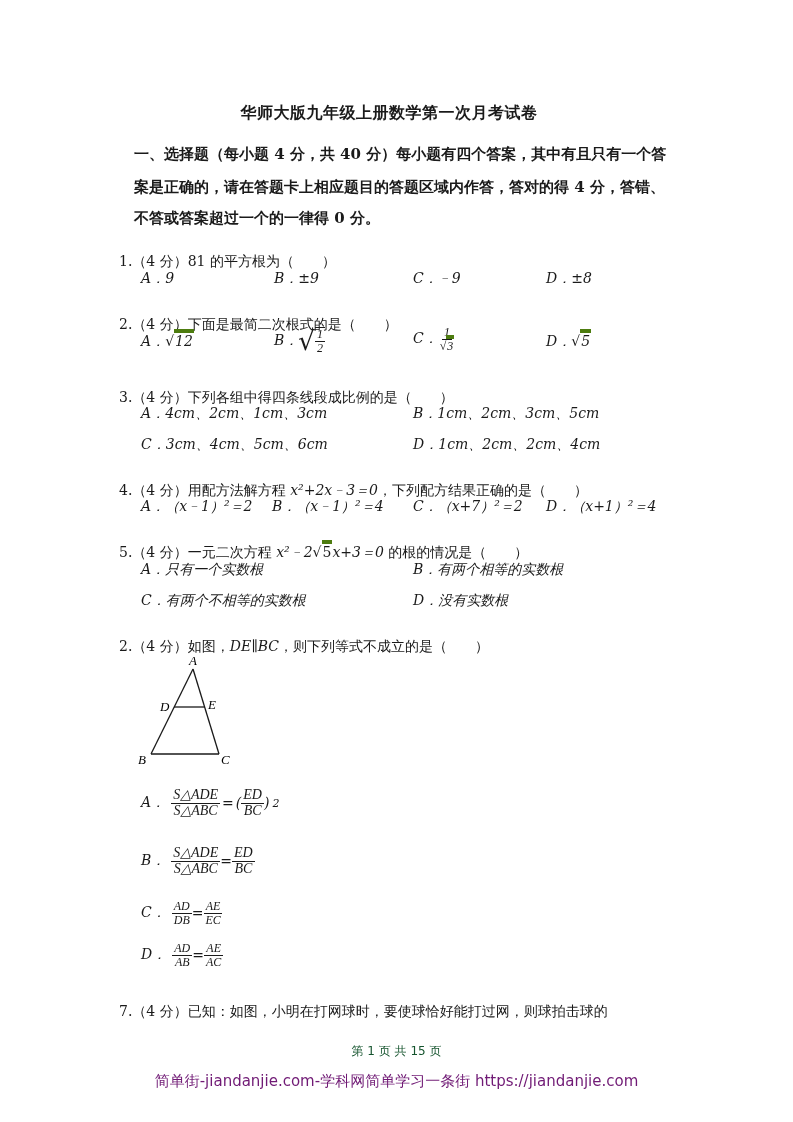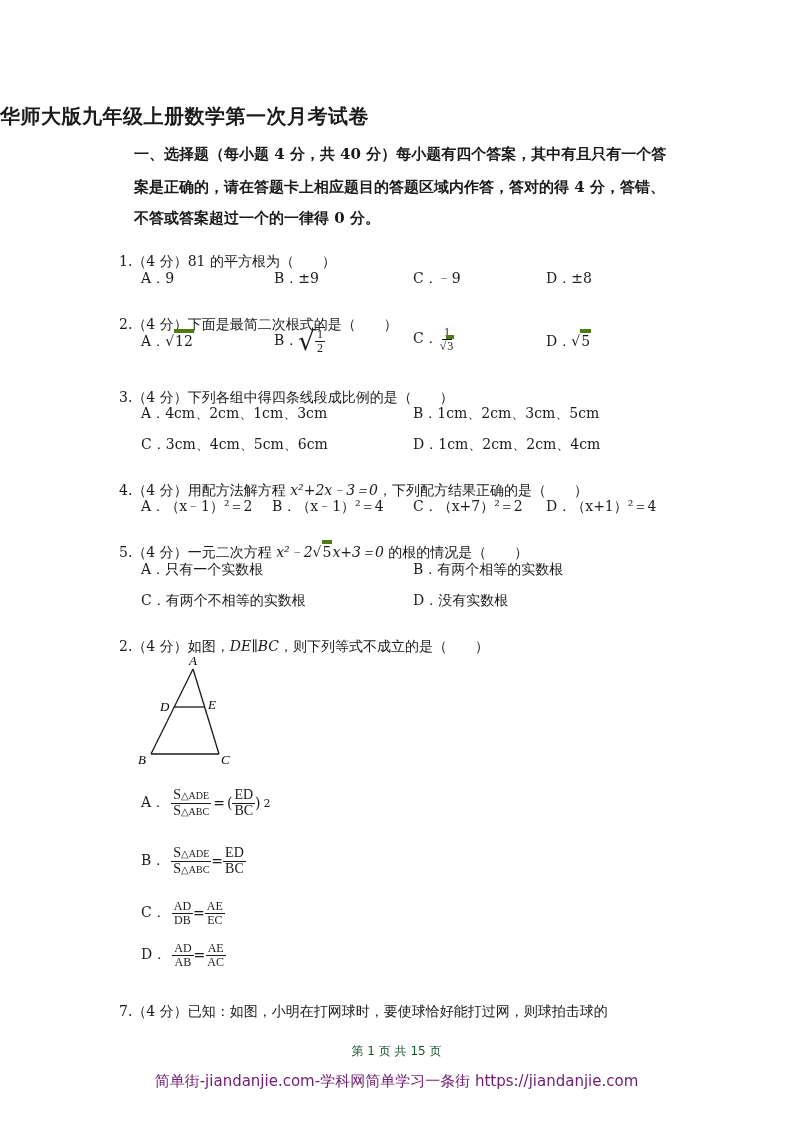--- a/index.html
+++ b/index.html
@@ -2,36 +2,36 @@
 <html><head>
   <meta charset="utf-8">
   <style>
     html, body { margin: 0; padding: 0; background: #ffffff; }
     body {
       width: 793px; height: 1122px; position: relative; overflow: hidden;
       font-family: "DejaVu Serif", "Liberation Serif", serif;
       color: #1a1a1a;
     }
     .abs { position: absolute; white-space: nowrap; }
-    .title { left: 0; width: 778px; top: 103px; text-align: left; font-size: 20px; font-weight: bold; letter-spacing: 0.5px; }
+    .title { left: 0; width: 778px; top: 103px; text-align: center; font-size: 16px; font-weight: bold; letter-spacing: 0.5px; }
     .section { left: 134px; font-size: 15px; font-weight: bold; }
     .q { left: 119px; font-size: 14px; margin-top: 15px; }
-    .opt { font-size: 14px; }
+    .opt { font-size: 14px; font-style: italic; }
     .i { font-style: italic; }
     .sup { font-size: 9px; vertical-align: 6px; }
     .frac { display: inline-flex; flex-direction: column; align-items: center; vertical-align: middle; line-height: 1.05; font-family: "Liberation Serif", serif; }
     .frac .num { border-bottom: 1px solid #1a1a1a; padding: 0 2px; }
     .frac .den { padding: 0 2px; }
     .frac.small { font-size: 12px; }
     .sqrt { display: inline-block; }
     .sqrt .rad { border-top: 4px solid #4d7c0f; padding: 0 1px; }
     .footer { left: 0; width: 793px; text-align: center; font-family: "DejaVu Sans", sans-serif; }
     .pgno { top: 1043px; font-size: 12px; color: #14532d; }
     .wm { top: 1072px; font-size: 15px; color: #701a75; }
-    .sub { font-size: 10px; }
+    .sub { font-size: 14px; }
     svg text { font-family: "Liberation Serif", serif; font-style: italic; font-size: 13px; }
   </style>
 </head>
 <body>
 
 <div class="abs title">华师大版九年级上册数学第一次月考试卷</div>
 
 <div class="abs section" style="top:145px">一、选择题（每小题 4 分，共 40 分）每小题有四个答案，其中有且只有一个答</div>
 <div class="abs section" style="top:178px">案是正确的，请在答题卡上相应题目的答题区域内作答，答对的得 4 分，答错、</div>
 <div class="abs section" style="top:209px">不答或答案超过一个的一律得 0 分。</div>

